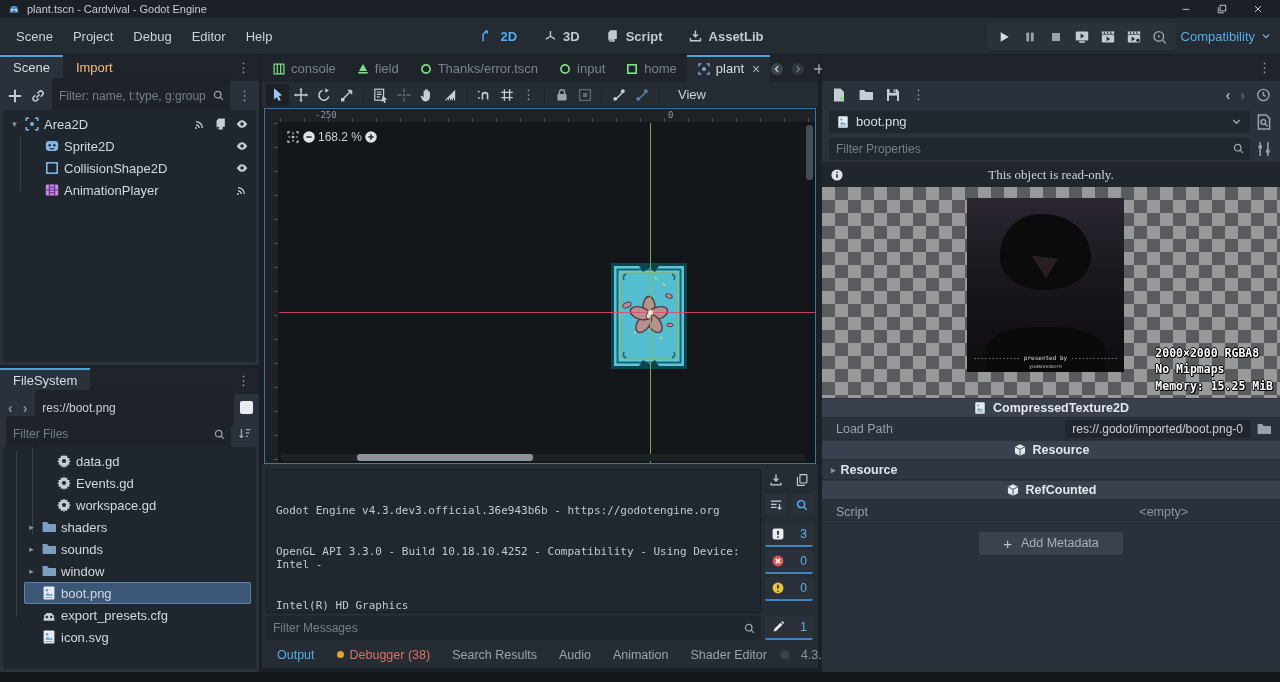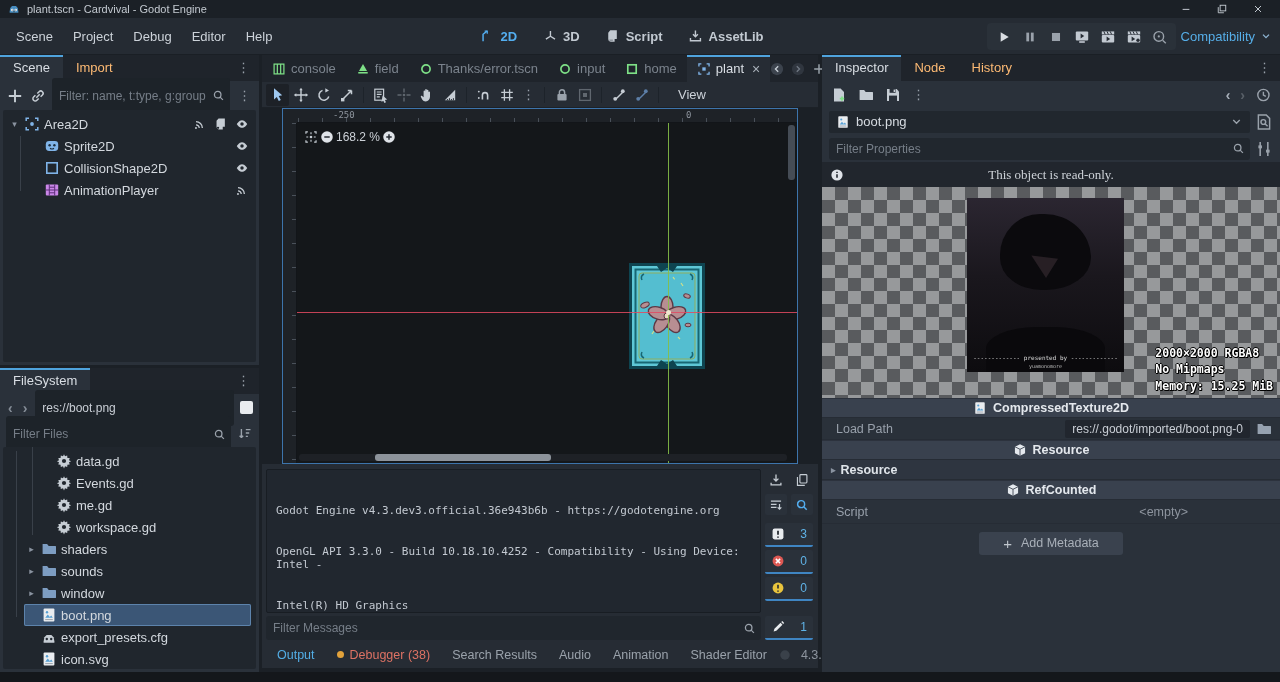--- a/index.html
+++ b/index.html
@@ -80,21 +80,21 @@
   .st-controls{margin-left:auto;display:flex;align-items:center;gap:7px;padding-right:8px;}
   .st-controls .ic14{color:#aab2bb;}
 
   .toolbar2d{height:26px;background:#262c34;display:flex;align-items:center;padding:0 4px;flex:none;border-bottom:1px solid #1c2127;}
   .t-btn{width:23px;height:22px;display:flex;align-items:center;justify-content:center;color:#c6cdd4;flex:none;}
   .t-btn.active{background:#1d2127;border-radius:2px;}
   .t-btn.dim{color:#60676f;}
   .t-sep{width:1px;height:16px;background:#1d232a;margin:0 5px;flex:none;}
   .view-btn{margin-left:8px;font-size:13px;color:#ccd2d9;padding:0 6px;}
 
-  .viewport{flex:1;margin:0 20px;border:1px solid #3d74ab;position:relative;background:#14171a;min-height:0;}
+  .viewport{flex:1;margin:0 2px;border:1px solid #3d74ab;position:relative;background:#14171a;min-height:0;}
   .corner{position:absolute;left:0;top:0;width:14px;height:14px;background:#1e2227;z-index:3;}
   .ruler-h{position:absolute;left:14px;right:0;top:0;height:14px;background:#1e2227;border-bottom:1px solid #121519;z-index:2;}
   .ruler-h::before{content:"";position:absolute;left:0;right:0;bottom:0;height:4px;background:repeating-linear-gradient(90deg,#4a515a 0 1px,transparent 1px 24px);background-position:1px 0;}
   .rlabel{position:absolute;top:1px;font-size:9px;color:#8d949d;font-family:"DejaVu Sans Mono",monospace;}
   .ruler-v{position:absolute;left:0;top:14px;bottom:0;width:14px;background:#1e2227;border-right:1px solid #121519;z-index:2;}
   .ruler-v::before{content:"";position:absolute;top:0;bottom:0;right:0;width:4px;background:repeating-linear-gradient(#4a515a 0 1px,transparent 1px 24px);}
   .canvas{position:absolute;left:14px;top:14px;right:0;bottom:0;overflow:hidden;}
   .axis-y{position:absolute;left:371px;top:0;bottom:0;width:1px;background:rgba(132,190,72,.9);}
   .axis-x{position:absolute;top:189px;left:0;right:0;height:1px;background:rgba(226,74,98,.85);}
   .card{position:absolute;left:332px;top:140px;width:76px;height:106px;}
@@ -477,30 +477,20 @@
             </div>
             <div class="fs-row" style="--d: 2;">
               <span class="caret">▸</span>
               <span class="ic16" style="color:#7d9dc2;">
                 <svg viewBox="0 0 16 16">
                   <path fill="#c6cdd4" d="M8 1.2l1 2.1 2.2-.7.2 2.3 2.3.2-.7 2.2 2.1 1-2.1 1 .7 2.2-2.3.2-.2 2.3-2.2-.7-1 2.1-1-2.1-2.2.7-.2-2.3-2.3-.2.7-2.2-2.1-1 2.1-1-.7-2.2 2.3-.2.2-2.3 2.2.7z"></path>
                   <circle cx="8" cy="8" r="2.1" fill="#20262d"></circle>
                 </svg>
               </span>
               <span class="tree-label">Events.gd</span>
-            </div>
-            <div class="fs-row" style="--d: 2;">
-              <span class="caret">▸</span>
-              <span class="ic16" style="color:#7d9dc2;">
-                <svg viewBox="0 0 16 16">
-                  <path fill="#c6cdd4" d="M8 1.2l1 2.1 2.2-.7.2 2.3 2.3.2-.7 2.2 2.1 1-2.1 1 .7 2.2-2.3.2-.2 2.3-2.2-.7-1 2.1-1-2.1-2.2.7-.2-2.3-2.3-.2.7-2.2-2.1-1 2.1-1-.7-2.2 2.3-.2.2-2.3 2.2.7z"></path>
-                  <circle cx="8" cy="8" r="2.1" fill="#20262d"></circle>
-                </svg>
-              </span>
-              <span class="tree-label">me.gd</span>
             </div>
             <div class="fs-row" style="--d: 2;">
               <span class="caret">▸</span>
               <span class="ic16" style="color:#7d9dc2;">
                 <svg viewBox="0 0 16 16">
                   <path fill="#c6cdd4" d="M8 1.2l1 2.1 2.2-.7.2 2.3 2.3.2-.7 2.2 2.1 1-2.1 1 .7 2.2-2.3.2-.2 2.3-2.2-.7-1 2.1-1-2.1-2.2.7-.2-2.3-2.3-.2.7-2.2-2.1-1 2.1-1-.7-2.2 2.3-.2.2-2.3 2.2.7z"></path>
                   <circle cx="8" cy="8" r="2.1" fill="#20262d"></circle>
                 </svg>
               </span>
               <span class="tree-label">workspace.gd</span>
@@ -963,26 +953,20 @@
                   <path d="M2.6 3h10.8M4.4 9.4L8 5.8l3.6 3.6M4.4 13.6L8 10l3.6 3.6"></path>
                 </svg>
               </span>
           </div>
         </div>
       </div>
     </div>
 
     <div class="dock-right">
       <div class="tabstrip">
-        <div class="tabs-inline">
-
-        <span class="ptab active">Inspector</span>
-            <span class="ptab">Node</span>
-            <span class="ptab">History</span>
-          </div>
         <span class="dots">⋮</span>
       </div>
       <div class="insp-toolbar">
         <span class="icbtn small" data-icon="new-resource">
             <svg viewBox="0 0 16 16">
               <path fill="#c6cdd4" d="M3 1.6h6.6l3.4 3.4v9.4H3z"></path>
               <path d="M11 9.4v4.4M8.8 11.6h4.4" stroke="#7ee087" stroke-width="1.7"></path>
             </svg>
           </span>
         <span class="icbtn small" data-icon="folder">

